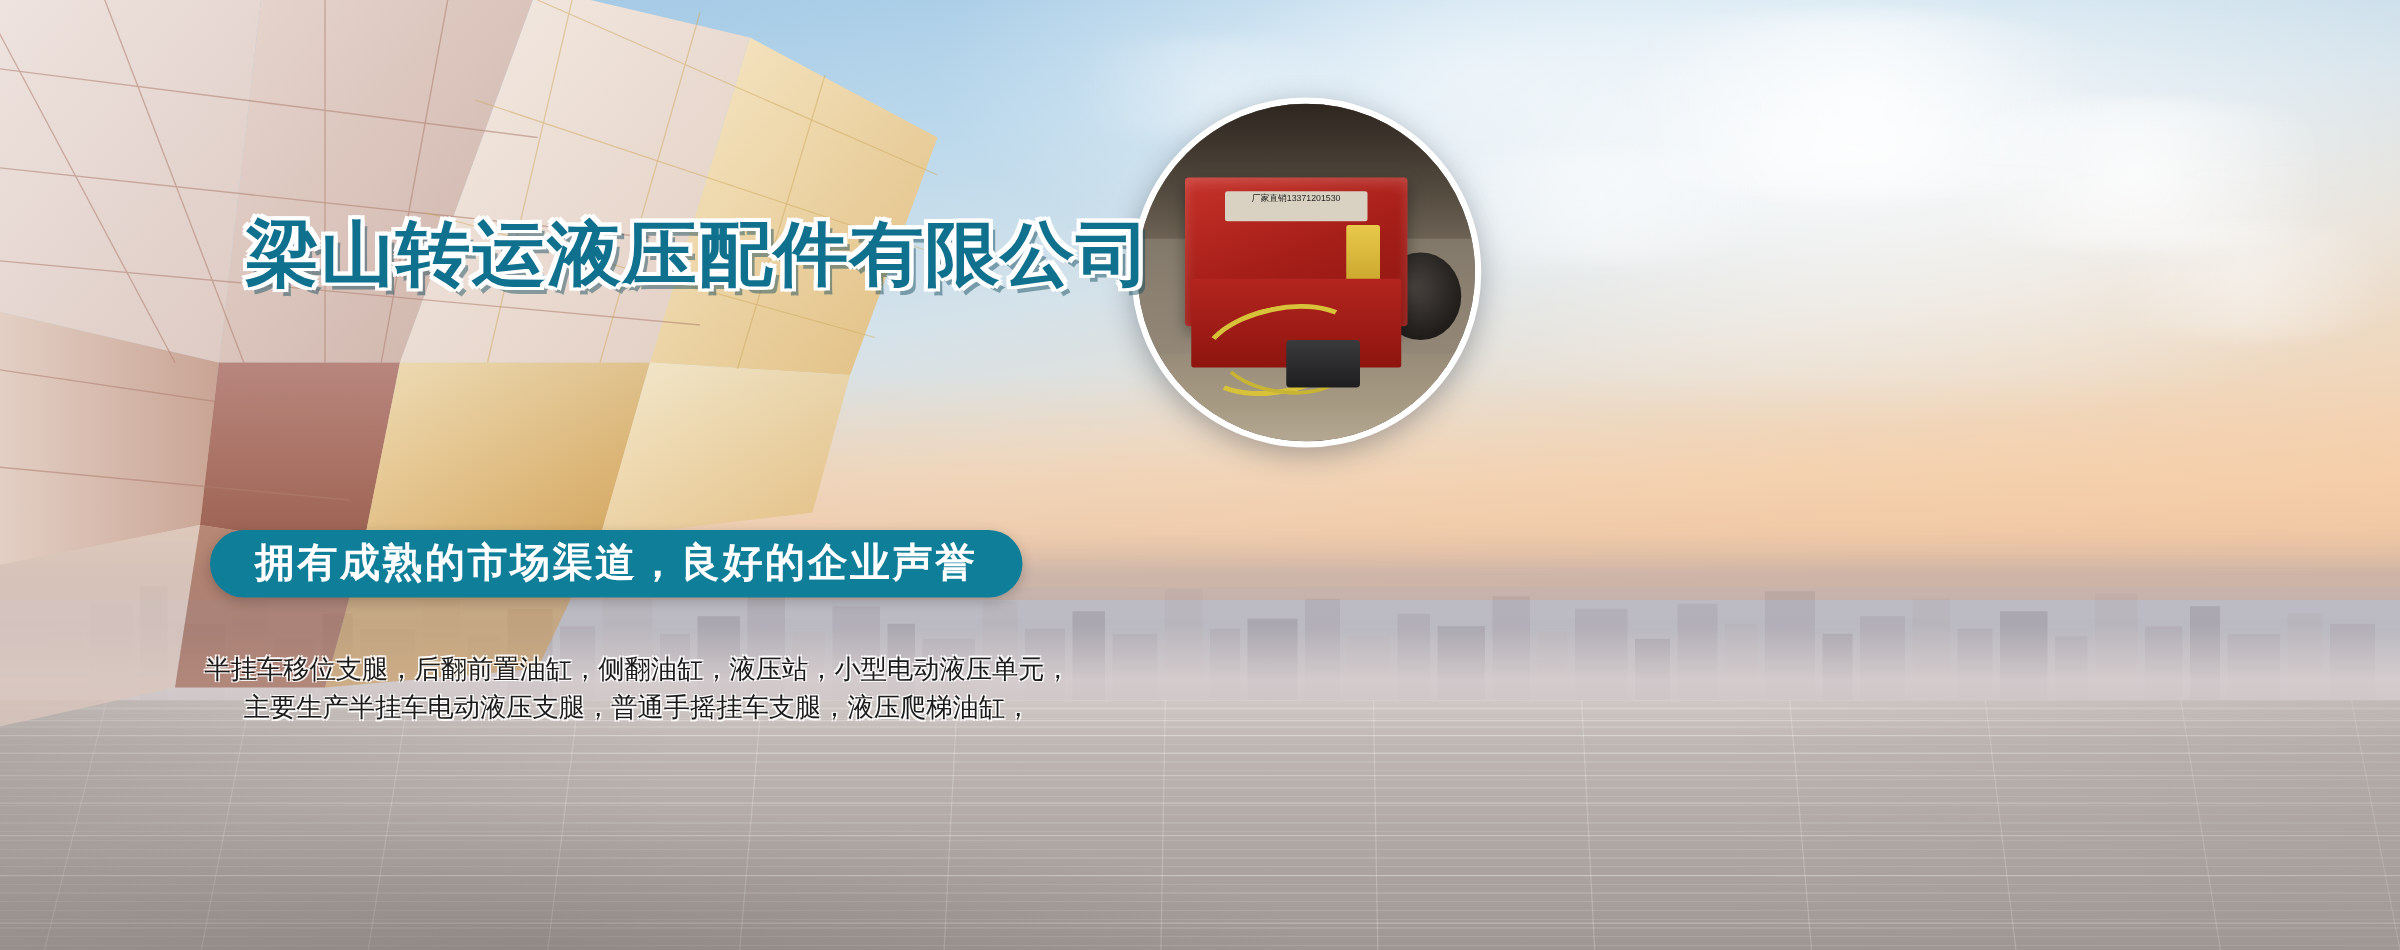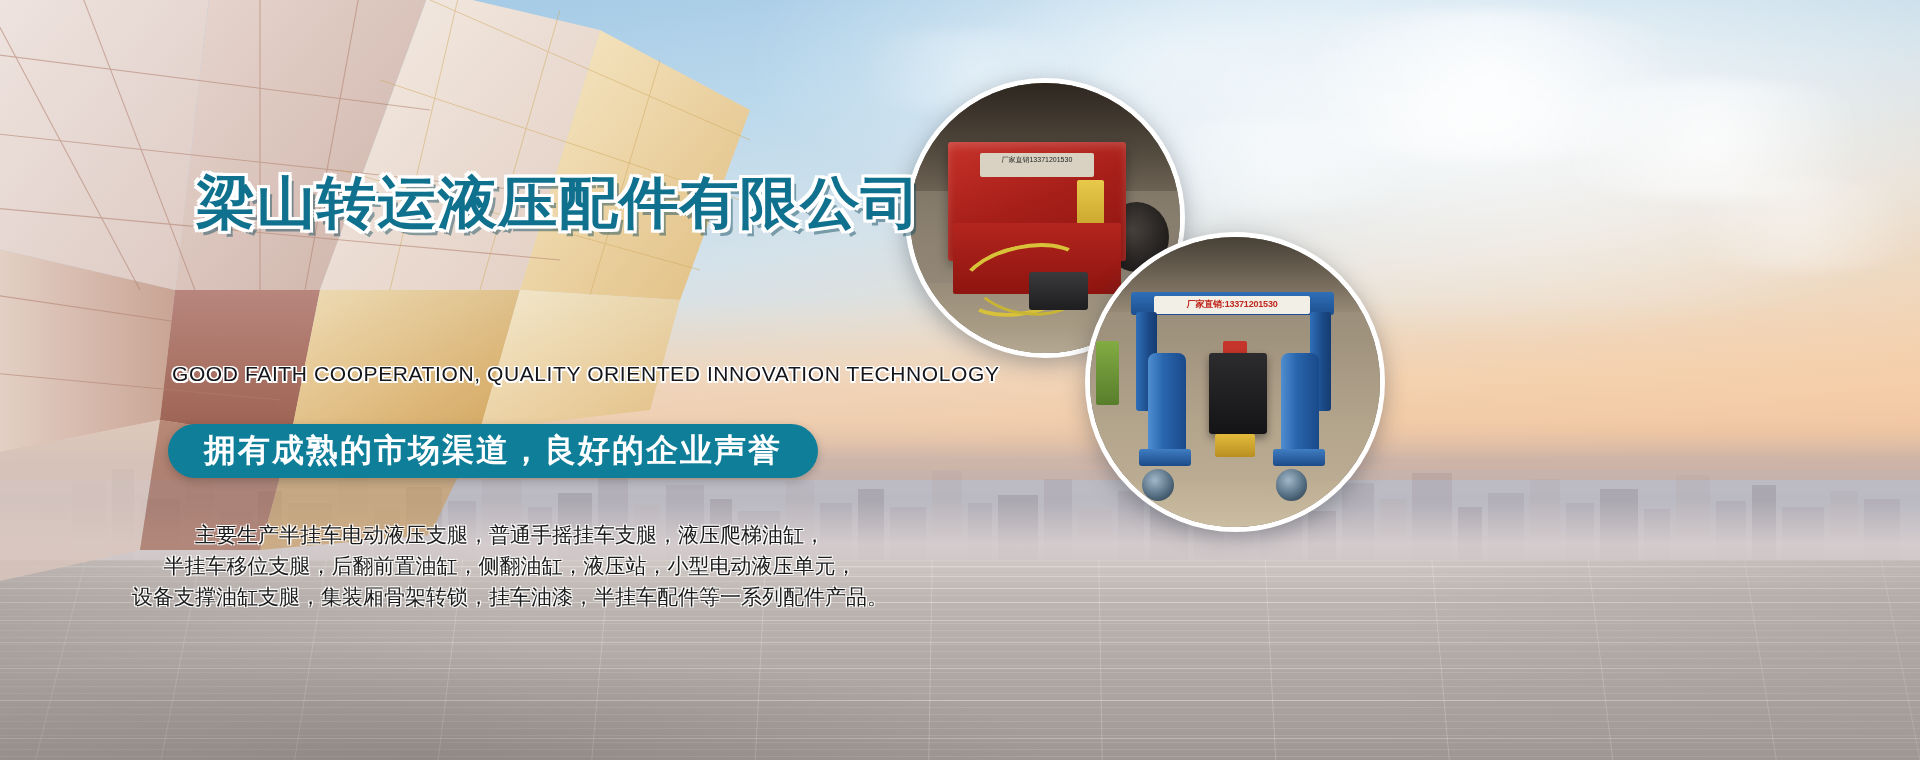--- a/index.html
+++ b/index.html
@@ -459,55 +459,30 @@
       <div class="pa-red"></div>
       <div class="pa-label">厂家直销13371201530</div>
       <div class="pa-yellow"></div>
       <div class="pa-red2"></div>
       <div class="pa-hose"></div>
       <div class="pa-hose2"></div>
       <div class="pa-motor"></div>
     </div>
   </div>
 
-  <div class="photo photo-b">
-    <div class="ph-inner">
-      <div class="pb-bg"></div>
-      <div class="pb-topdark"></div>
-      <div class="pb-ground"></div>
-      <div class="pb-green"></div>
-      <div class="pb-blue-bar"></div>
-      <div class="pb-sign">
-        <span>厂家直销:13371201530</span>
-      </div>
-      <div class="pb-post p1"></div>
-      <div class="pb-post p2"></div>
-      <div class="pb-cyl c1"></div>
-      <div class="pb-cyl c2"></div>
-      <div class="pb-foot f1"></div>
-      <div class="pb-foot f2"></div>
-      <div class="pb-btn"></div>
-      <div class="pb-box"></div>
-      <div class="pb-yellow"></div>
-      <div class="pb-wheel w1"></div>
-      <div class="pb-wheel w2"></div>
-    </div>
-  </div>
 
   <div class="copy">
 
     <div class="title">梁山转运液压配件有限公司</div>
 
 
-    <div class="slogan-en">GOOD FAITH COOPERATION, QUALITY ORIENTED INNOVATION TECHNOLOGY</div>
 
     <div class="pill">
       <span>拥有成熟的市场渠道，良好的企业声誉</span>
     </div>
 
     <div class="desc">
+      <p>半挂车移位支腿，后翻前置油缸，侧翻油缸，液压站，小型电动液压单元，</p>
       <p>主要生产半挂车电动液压支腿，普通手摇挂车支腿，液压爬梯油缸，</p>
-      <p>半挂车移位支腿，后翻前置油缸，侧翻油缸，液压站，小型电动液压单元，</p>
-      <p>设备支撑油缸支腿，集装厢骨架转锁，挂车油漆，半挂车配件等一系列配件产品。</p>
     </div>
 
   </div>
 </div>
 
 </body></html>

